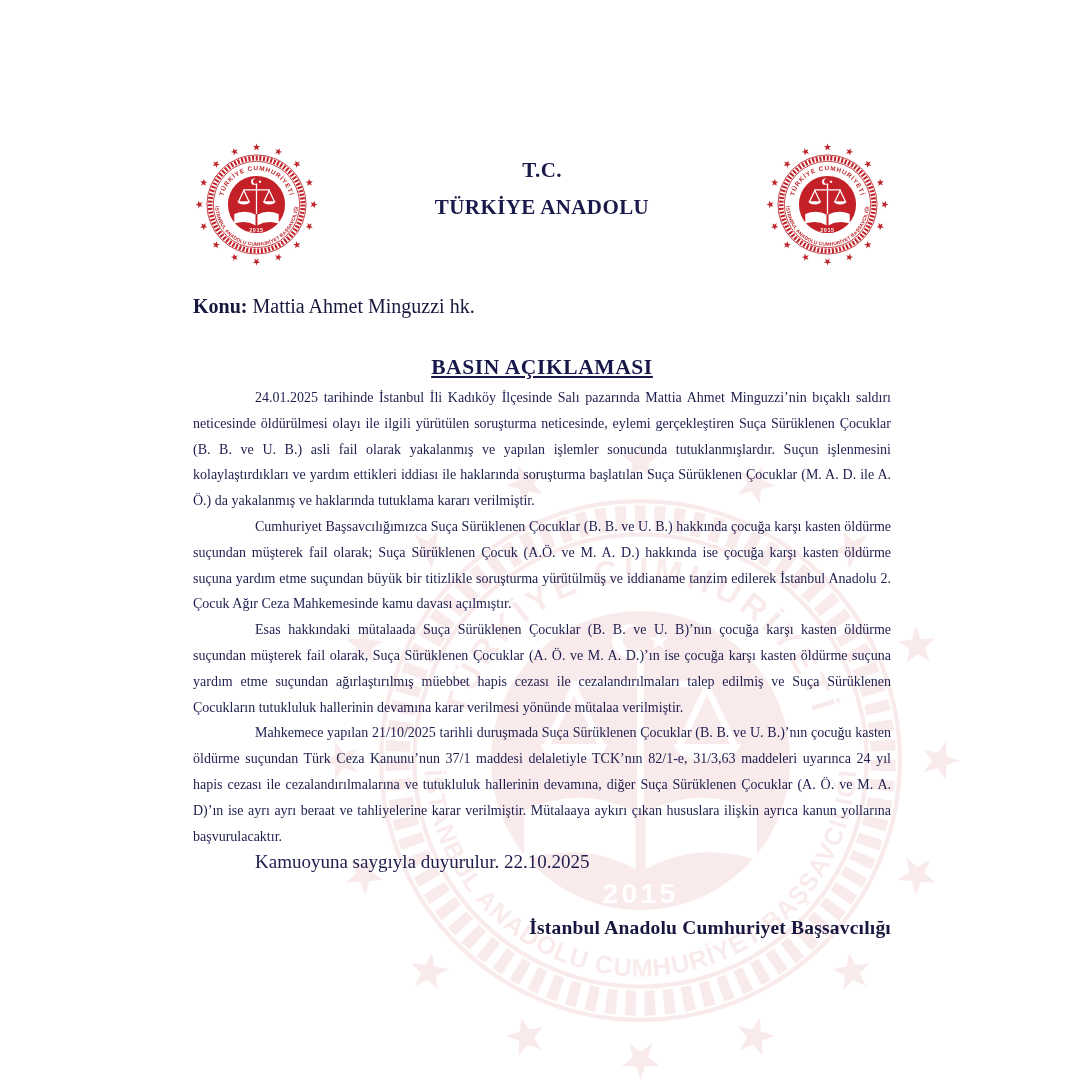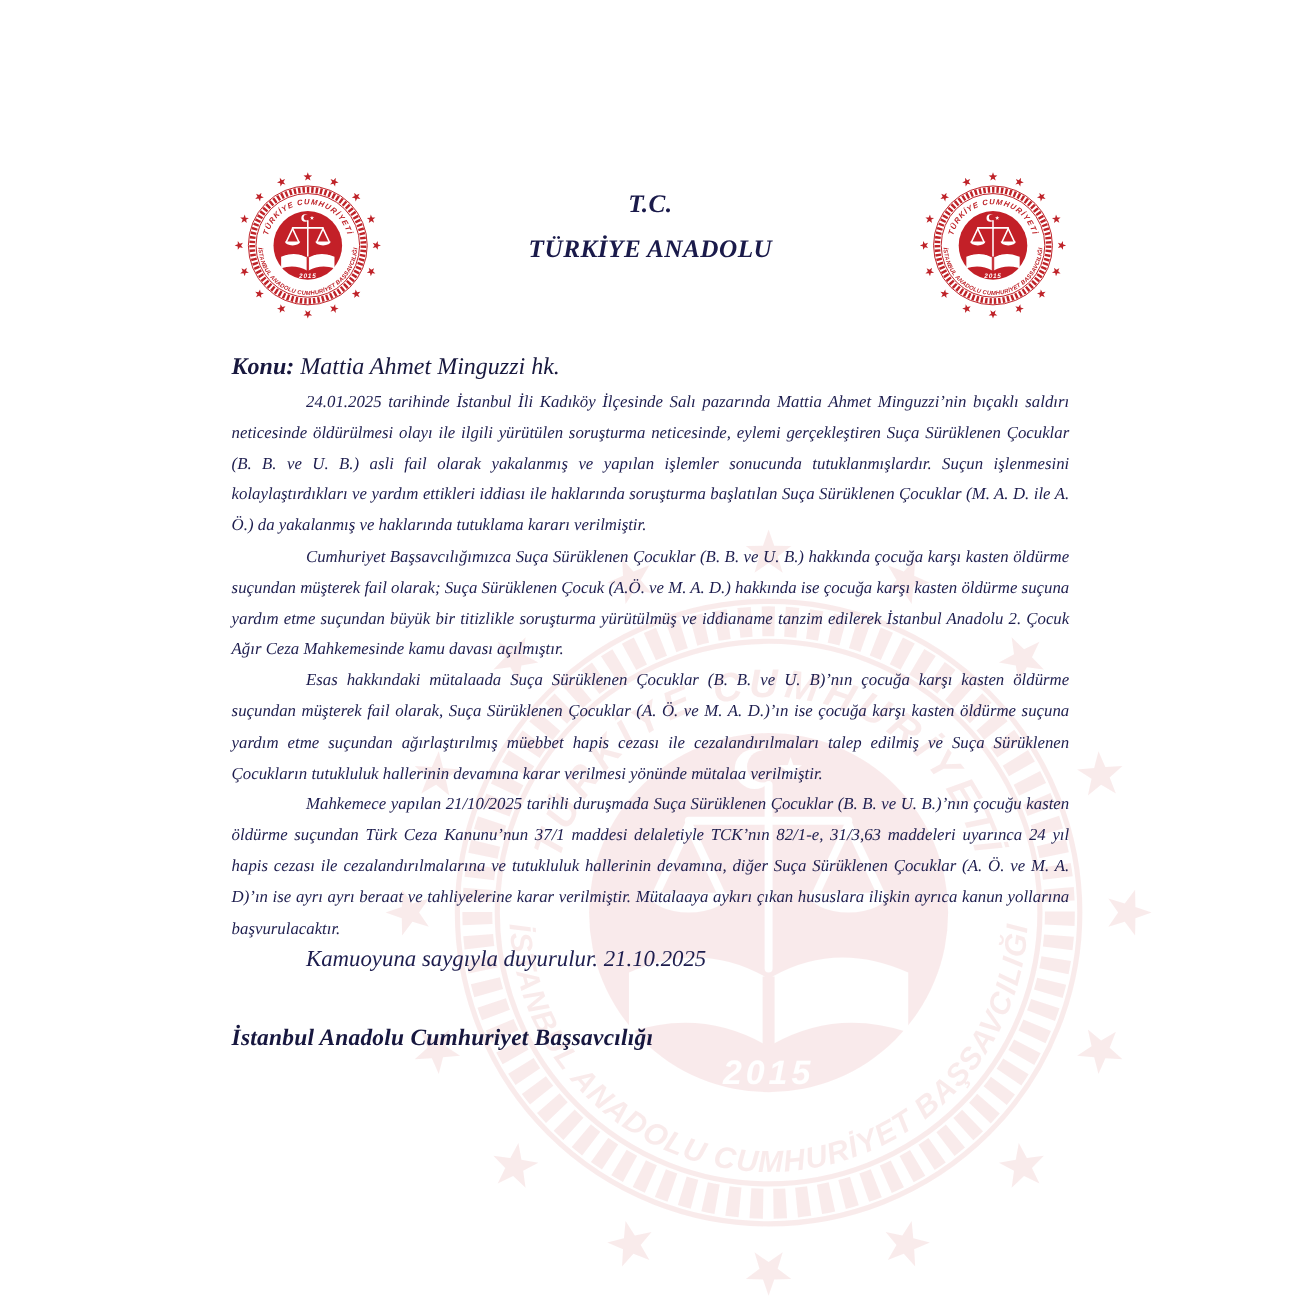--- a/index.html
+++ b/index.html
@@ -8,21 +8,20 @@
     width: 1080px; height: 1080px;
     background: #ffffff;
     font-family: "Liberation Serif", serif;
     color: #1d1d4e;
   }
   .page {
     position: relative;
     width: 1080px; height: 1080px;
     background: #ffffff;
     overflow: hidden;
-    font-style: italic;
   }
   .watermark {
     position: absolute;
     left: 308px; top: 428px;
     width: 665px; height: 665px;
     opacity: 0.085;
     z-index: 0;
     pointer-events: none;
   }
   .doc {
@@ -70,21 +69,21 @@
     margin: 0;
   }
   p.body.first { margin-top: 5px; }
   .closing {
     font-size: 19px;
     line-height: 25.8px;
     text-indent: 62px;
     margin: 0;
   }
   .signature {
-    text-align: left;
+    text-align: right;
     font-weight: bold;
     font-size: 19.5px;
     margin-top: 42px;
     letter-spacing: 0.2px;
     color: #17173f;
   }
   .seal-text {
     font-family: "Liberation Sans", sans-serif;
     font-weight: bold;
   }
@@ -175,24 +174,25 @@
       <svg class="emblem" viewBox="0 0 200 200">
         <use href="#seal"></use>
       </svg>
     </div>
 
     <div class="subject">
       <span class="label">Konu:</span>
       <span>Mattia Ahmet Minguzzi hk.</span>
     </div>
 
+    <div class="doc-title">BASIN AÇIKLAMASI</div>
 
     <p class="body first">24.01.2025 tarihinde İstanbul İli Kadıköy İlçesinde Salı pazarında Mattia Ahmet Minguzzi’nin bıçaklı saldırı neticesinde öldürülmesi olayı ile ilgili yürütülen soruşturma neticesinde, eylemi gerçekleştiren Suça Sürüklenen Çocuklar (B. B. ve U. B.) asli fail olarak yakalanmış ve yapılan işlemler sonucunda tutuklanmışlardır. Suçun işlenmesini kolaylaştırdıkları ve yardım ettikleri iddiası ile haklarında soruşturma başlatılan Suça Sürüklenen Çocuklar (M. A. D. ile A. Ö.) da yakalanmış ve haklarında tutuklama kararı verilmiştir.</p>
     <p class="body">Cumhuriyet Başsavcılığımızca Suça Sürüklenen Çocuklar (B. B. ve U. B.) hakkında çocuğa karşı kasten öldürme suçundan müşterek fail olarak; Suça Sürüklenen Çocuk (A.Ö. ve M. A. D.) hakkında ise çocuğa karşı kasten öldürme suçuna yardım etme suçundan büyük bir titizlikle soruşturma yürütülmüş ve iddianame tanzim edilerek İstanbul Anadolu 2. Çocuk Ağır Ceza Mahkemesinde kamu davası açılmıştır.</p>
     <p class="body">Esas hakkındaki mütalaada Suça Sürüklenen Çocuklar (B. B. ve U. B)’nın çocuğa karşı kasten öldürme suçundan müşterek fail olarak, Suça Sürüklenen Çocuklar (A. Ö. ve M. A. D.)’ın ise çocuğa karşı kasten öldürme suçuna yardım etme suçundan ağırlaştırılmış müebbet hapis cezası ile cezalandırılmaları talep edilmiş ve Suça Sürüklenen Çocukların tutukluluk hallerinin devamına karar verilmesi yönünde mütalaa verilmiştir.</p>
     <p class="body">Mahkemece yapılan 21/10/2025 tarihli duruşmada Suça Sürüklenen Çocuklar (B. B. ve U. B.)’nın çocuğu kasten öldürme suçundan Türk Ceza Kanunu’nun 37/1 maddesi delaletiyle TCK’nın 82/1-e, 31/3,63 maddeleri uyarınca 24 yıl hapis cezası ile cezalandırılmalarına ve tutukluluk hallerinin devamına, diğer Suça Sürüklenen Çocuklar (A. Ö. ve M. A. D)’ın ise ayrı ayrı beraat ve tahliyelerine karar verilmiştir. Mütalaaya aykırı çıkan hususlara ilişkin ayrıca kanun yollarına başvurulacaktır.</p>
 
-    <p class="closing">Kamuoyuna saygıyla duyurulur. 21.10.2025</p>
+    <p class="closing">Kamuoyuna saygıyla duyurulur. 22.10.2025</p>
 
     <div class="signature">İstanbul Anadolu Cumhuriyet Başsavcılığı</div>
 
   </div>
 </div>
 
 </body></html>

